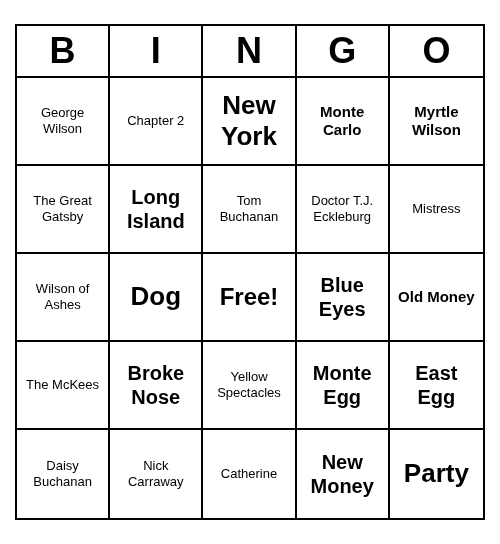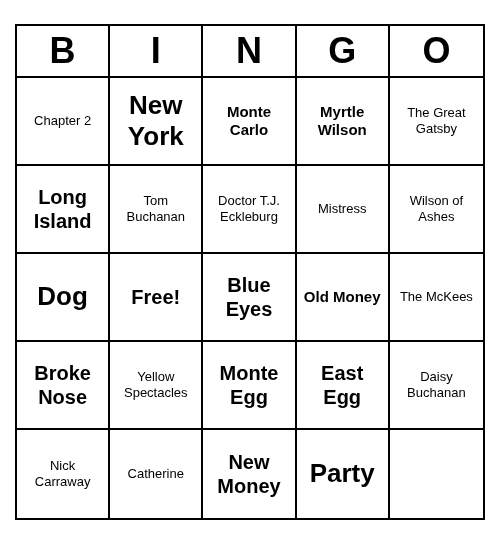--- a/index.html
+++ b/index.html
@@ -72,20 +72,23 @@
 
 <div class="bingo-card">
   <div class="bingo-header">
   <div class="bingo-letter">B</div>
       <div class="bingo-letter">I</div>
       <div class="bingo-letter">N</div>
       <div class="bingo-letter">G</div>
       <div class="bingo-letter">O</div>
     </div>
   <div class="bingo-grid">
+  <div class="bingo-cell">
+        <span style="font-size: 13px; font-weight: normal; line-height: 1.2;">George Wilson</span>
+      </div>
       <div class="bingo-cell">
         <span style="font-size: 13px; font-weight: normal; line-height: 1.2;">Chapter 2</span>
       </div>
       <div class="bingo-cell">
         <span style="font-size: 26px; font-weight: bold; line-height: 1.2;">New York</span>
       </div>
       <div class="bingo-cell">
         <span style="font-size: 15px; font-weight: bold; line-height: 1.2;">Monte Carlo</span>
       </div>
       <div class="bingo-cell">
@@ -106,21 +109,21 @@
       <div class="bingo-cell">
         <span style="font-size: 13px; font-weight: normal; line-height: 1.2;">Mistress</span>
       </div>
       <div class="bingo-cell">
         <span style="font-size: 13px; font-weight: normal; line-height: 1.2;">Wilson of Ashes</span>
       </div>
       <div class="bingo-cell">
         <span style="font-size: 26px; font-weight: bold; line-height: 1.2;">Dog</span>
       </div>
       <div class="bingo-cell">
-        <span style="font-size: 20px; font-weight: bold; line-height: 1.2;">Free!</span>
+        <span style="font-size: 24px; font-weight: bold; line-height: 1.2;">Free!</span>
       </div>
       <div class="bingo-cell">
         <span style="font-size: 20px; font-weight: bold; line-height: 1.2;">Blue Eyes</span>
       </div>
       <div class="bingo-cell">
         <span style="font-size: 15px; font-weight: bold; line-height: 1.2;">Old Money</span>
       </div>
       <div class="bingo-cell">
         <span style="font-size: 13px; font-weight: normal; line-height: 1.2;">The McKees</span>
       </div>

